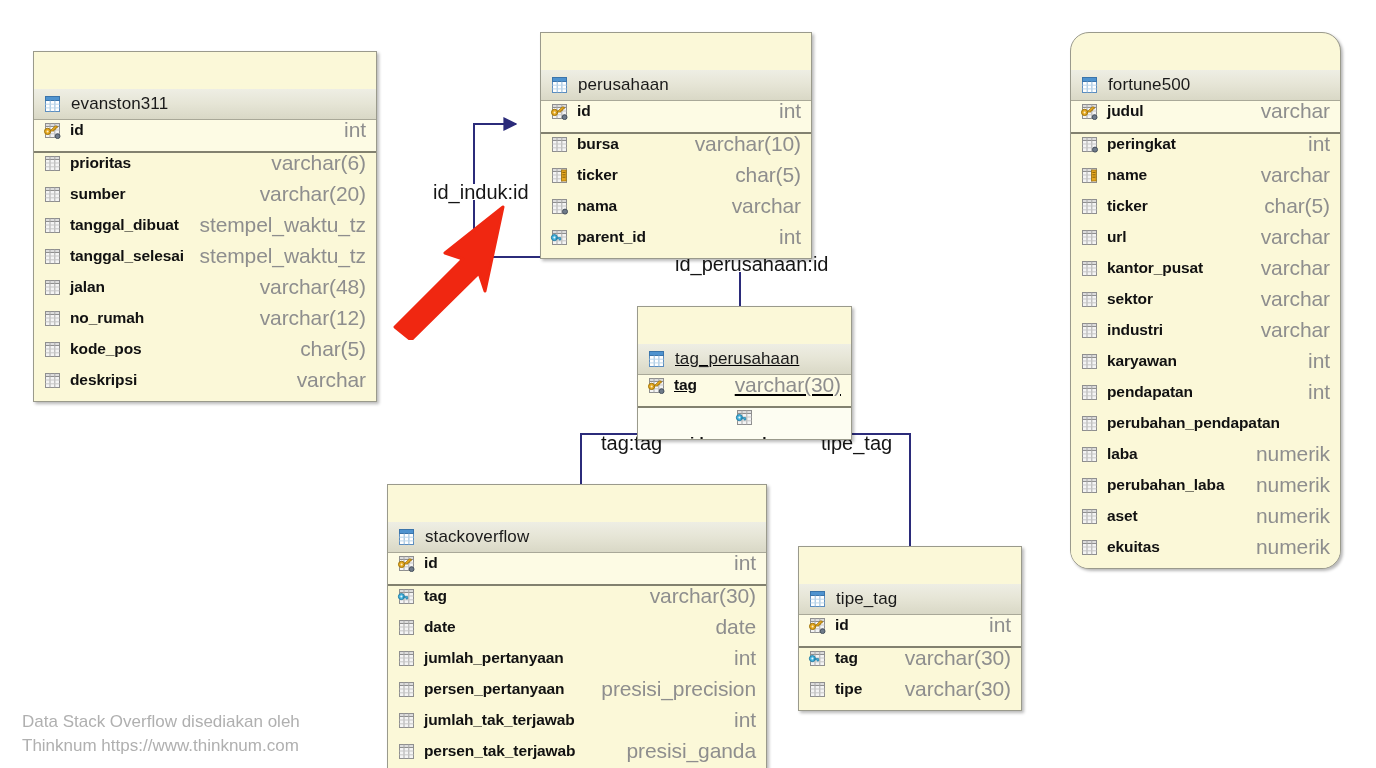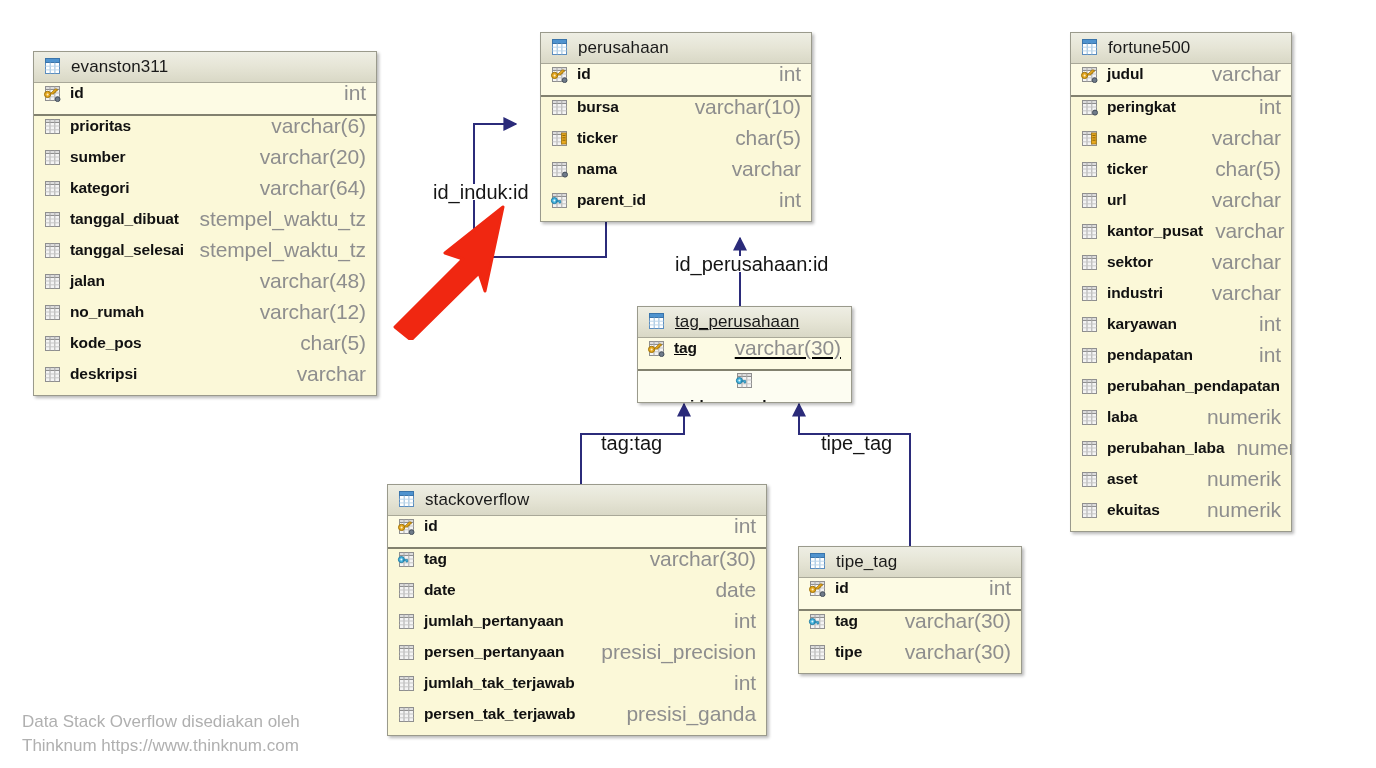--- a/index.html
+++ b/index.html
@@ -35,28 +35,29 @@
   
   .tbl {
     position: absolute;
     border: 1px solid #9a9a8c;
     background: #fbf8d8;
     box-shadow: 2px 2px 3px rgba(0,0,0,0.28);
     overflow: hidden;
   }
   .tbl-header {
     display: flex;
-    align-items: flex-start;
+    align-items: center;
     gap: 9px;
     padding: 5px 10px 5px 9px;
     background: linear-gradient(to bottom, #eeeee4 0%, #e6e5d6 48%, #d9d8c6 100%);
     border-bottom: 1px solid #a9a898;
     font-size: 17px;
     color: #1a1a1a;
     height: 31px;
+    margin-top: 37px;
   }
   .tbl-title { font-weight: 400; letter-spacing: .1px; }
 
   .pk-zone { border-bottom: 2px solid #82816f; }
 
   .row {
     display: flex;
     align-items: center;
     gap: 8px;
     padding: 1px 10px 12px 9px;
@@ -194,32 +195,20 @@
           </div>
           <div class="row">
             <svg class="ico" viewBox="0 0 19 17">
               <rect x="2.5" y="1.5" width="14" height="14" fill="#f4f4f4" stroke="#8f8f8f"></rect>
               <rect x="2.5" y="1.5" width="14" height="3" fill="#dcdcdc" stroke="#8f8f8f"></rect>
               <line x1="7" y1="1.5" x2="7" y2="15.5" stroke="#a8a8a8"></line>
               <line x1="11.8" y1="1.5" x2="11.8" y2="15.5" stroke="#a8a8a8"></line>
               <line x1="2.5" y1="8" x2="16.5" y2="8" stroke="#c6c6c6"></line>
               <line x1="2.5" y1="11.8" x2="16.5" y2="11.8" stroke="#c6c6c6"></line>
             </svg>
-            <span class="col-name">kategori</span>
-            <span class="col-type">varchar(64)</span>
-          </div>
-          <div class="row">
-            <svg class="ico" viewBox="0 0 19 17">
-              <rect x="2.5" y="1.5" width="14" height="14" fill="#f4f4f4" stroke="#8f8f8f"></rect>
-              <rect x="2.5" y="1.5" width="14" height="3" fill="#dcdcdc" stroke="#8f8f8f"></rect>
-              <line x1="7" y1="1.5" x2="7" y2="15.5" stroke="#a8a8a8"></line>
-              <line x1="11.8" y1="1.5" x2="11.8" y2="15.5" stroke="#a8a8a8"></line>
-              <line x1="2.5" y1="8" x2="16.5" y2="8" stroke="#c6c6c6"></line>
-              <line x1="2.5" y1="11.8" x2="16.5" y2="11.8" stroke="#c6c6c6"></line>
-            </svg>
             <span class="col-name">tanggal_dibuat</span>
             <span class="col-type">stempel_waktu_tz</span>
           </div>
           <div class="row">
             <svg class="ico" viewBox="0 0 19 17">
               <rect x="2.5" y="1.5" width="14" height="14" fill="#f4f4f4" stroke="#8f8f8f"></rect>
               <rect x="2.5" y="1.5" width="14" height="3" fill="#dcdcdc" stroke="#8f8f8f"></rect>
               <line x1="7" y1="1.5" x2="7" y2="15.5" stroke="#a8a8a8"></line>
               <line x1="11.8" y1="1.5" x2="11.8" y2="15.5" stroke="#a8a8a8"></line>
               <line x1="2.5" y1="8" x2="16.5" y2="8" stroke="#c6c6c6"></line>
@@ -360,21 +349,21 @@
               <line x1="2.5" y1="11.8" x2="16.5" y2="11.8" stroke="#c6c6c6"></line>
               <circle cx="4.4" cy="8.6" r="3.0" fill="#49b6e0" stroke="#1d7ba3"></circle>
               <path d="M6.3,8.6 L10.6,8.6 L10.6,11.0 L9.0,11.0 L9.0,9.6 L6.3,9.6 Z" fill="#49b6e0" stroke="#1d7ba3" stroke-width="0.7"></path>
               <circle cx="4.4" cy="8.6" r="1.0" fill="#eaf8fd"></circle>
             </svg>
             <span class="col-name">parent_id</span>
             <span class="col-type">int</span>
           </div>
         </div>
       </div>
-      <div class="tbl" style="left: 1070px; top: 32px; width: 222px;">
+      <div class="tbl" style="left: 1070px; top: 32px; width: 271px; border-radius: 19px;">
         <div class="tbl-header">
           <svg class="ico ico-hdr" viewBox="0 0 19 18">
             <rect x="2.5" y="1.5" width="14" height="15" fill="#ffffff" stroke="#5b8dbf"></rect>
             <rect x="2.5" y="1.5" width="14" height="4" fill="#4f93cf" stroke="#3a74aa"></rect>
             <line x1="7.2" y1="5.5" x2="7.2" y2="16.5" stroke="#8fb8da"></line>
             <line x1="11.9" y1="5.5" x2="11.9" y2="16.5" stroke="#8fb8da"></line>
             <line x1="2.5" y1="9.2" x2="16.5" y2="9.2" stroke="#bcd6ea"></line>
             <line x1="2.5" y1="12.9" x2="16.5" y2="12.9" stroke="#bcd6ea"></line>
           </svg>
           <span class="tbl-title">fortune500</span>

